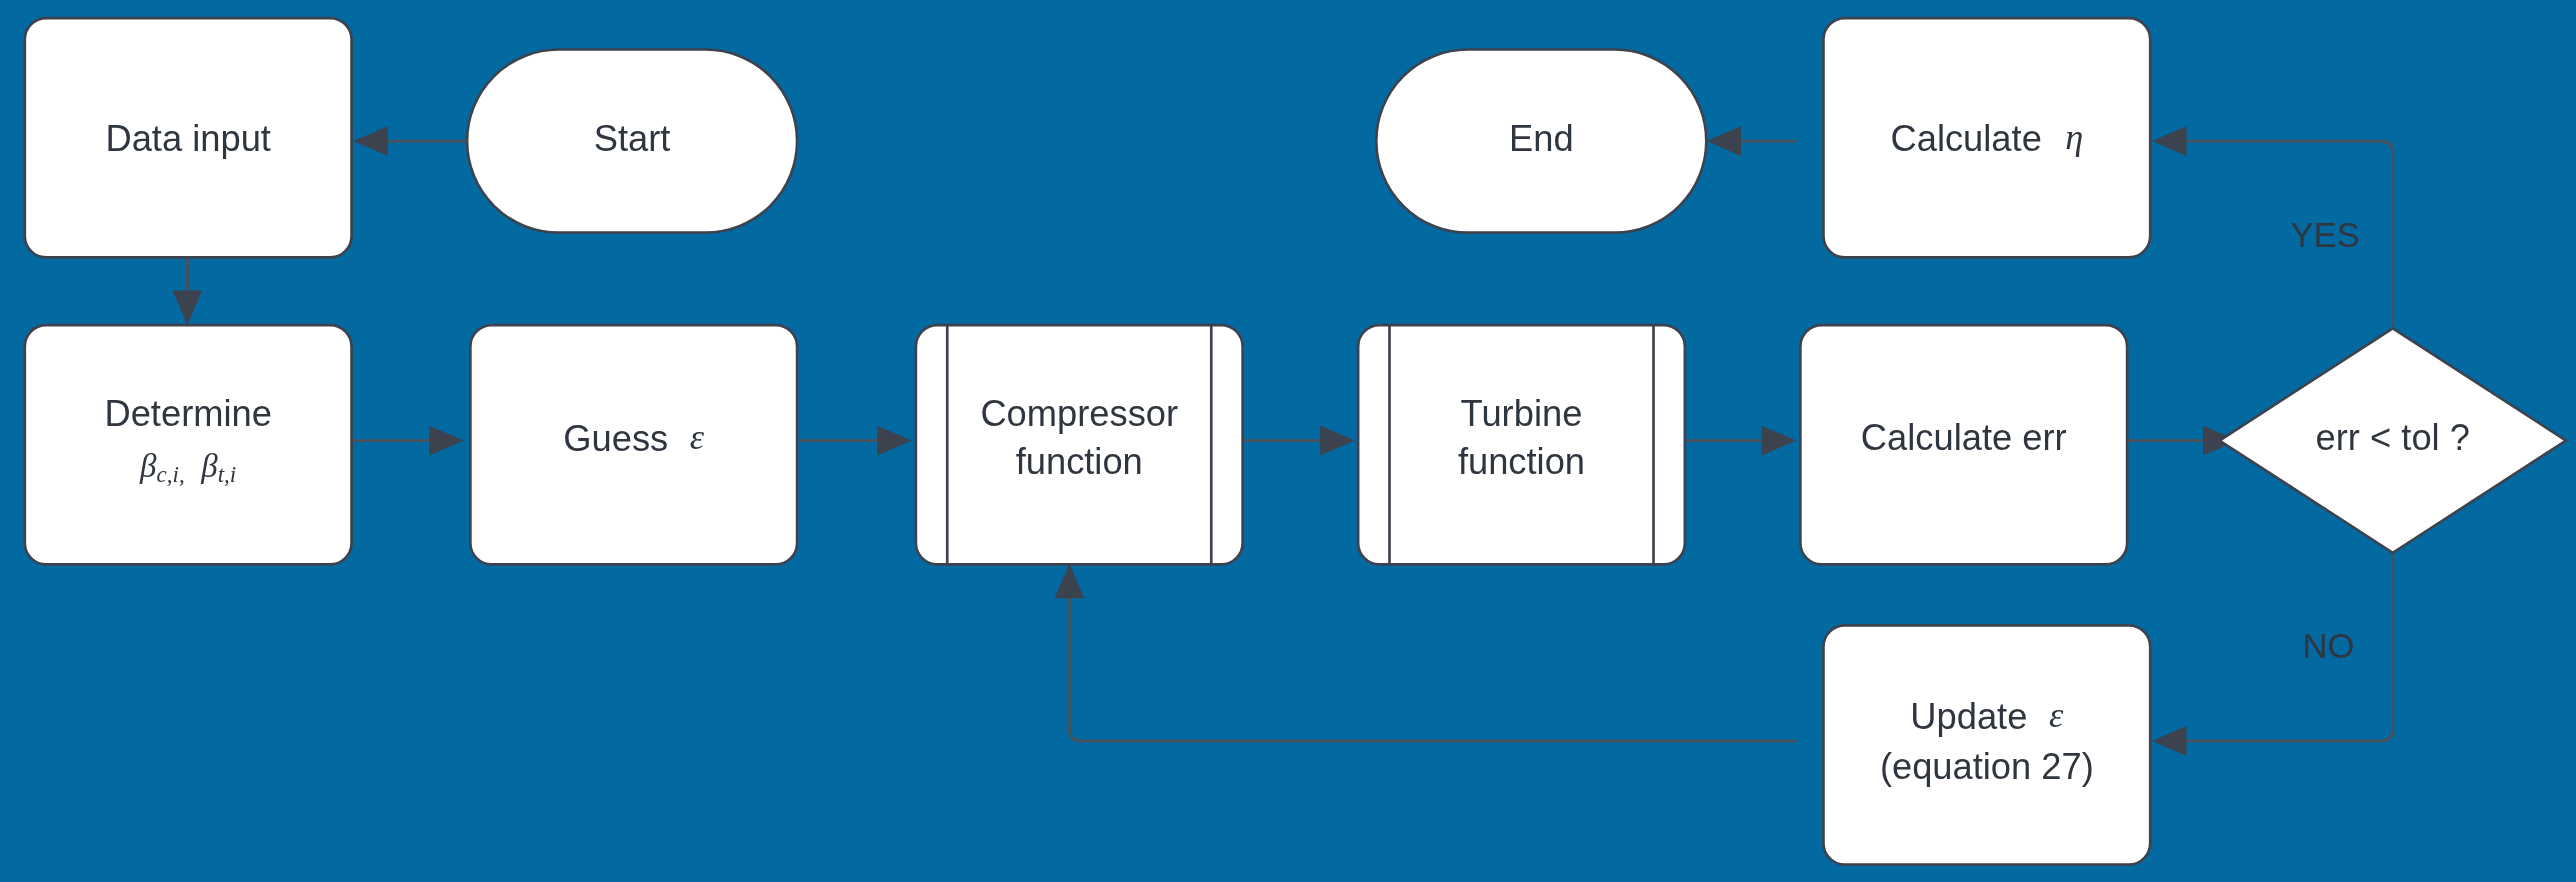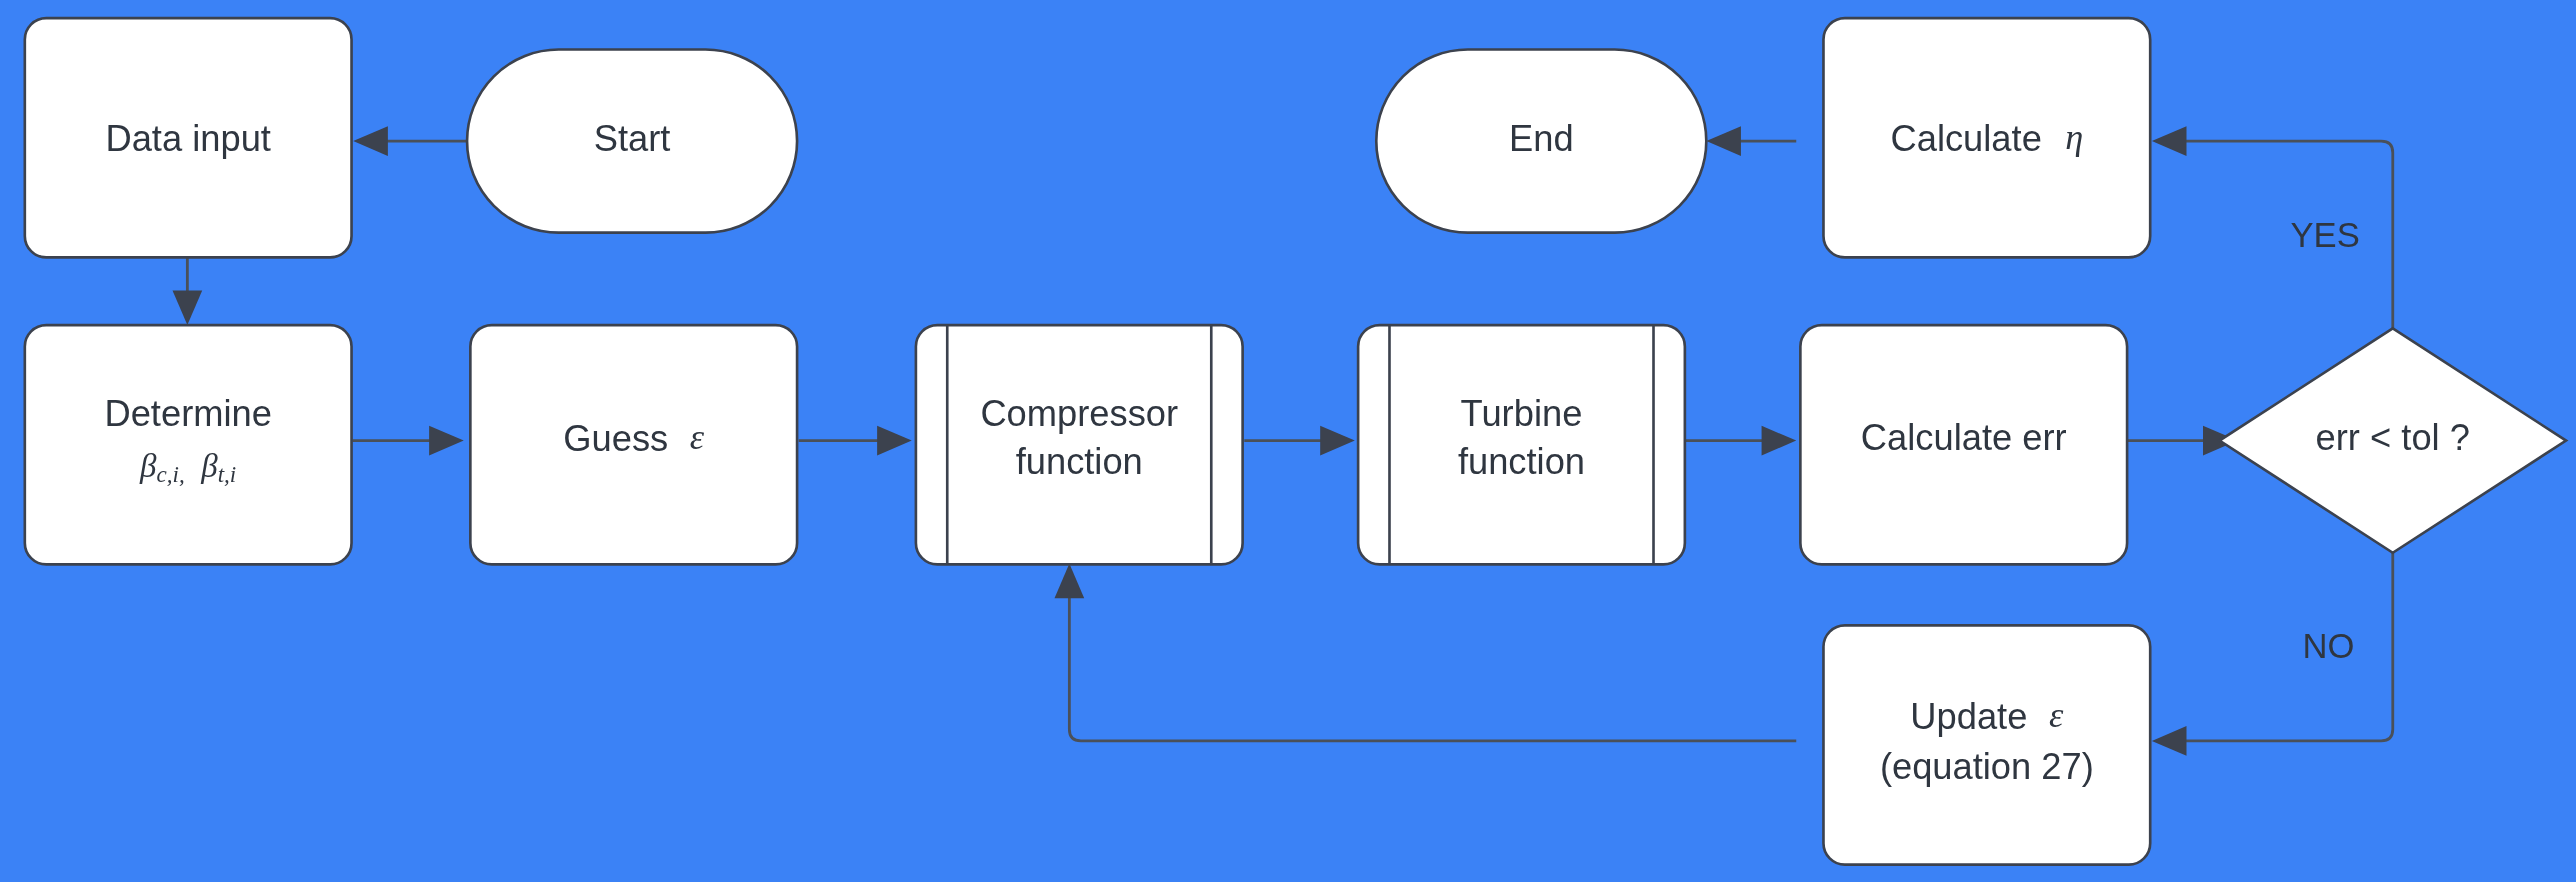--- a/index.html
+++ b/index.html
@@ -4,21 +4,21 @@
 <style>
   html, body {
     margin: 0;
     padding: 0;
     background: #ffffff;
   }
   #canvas {
     position: relative;
     width: 2576px;
     height: 882px;
-    background: #3b82f6;
+    background: #0369a1;
     font-family: "Liberation Sans", sans-serif;
   }
   #flow-svg {
     position: absolute;
     top: 0;
     left: 0;
     width: 2576px;
     height: 882px;
   }
   .node-shape {

